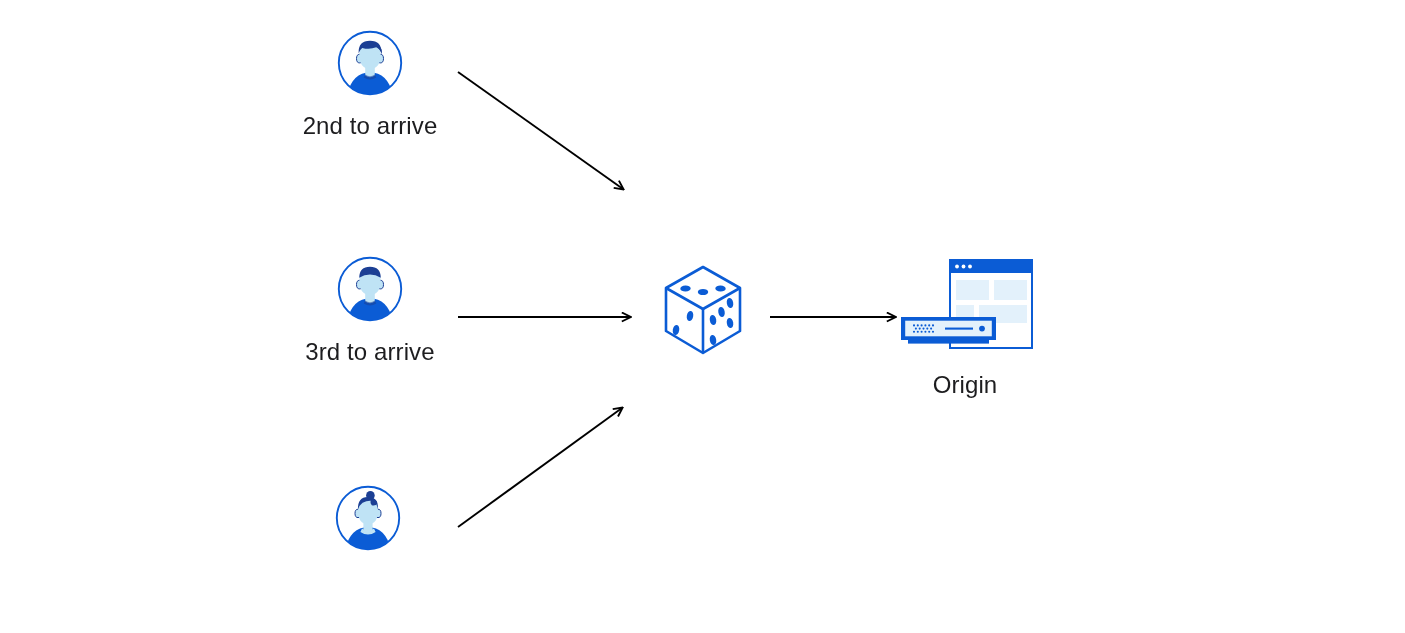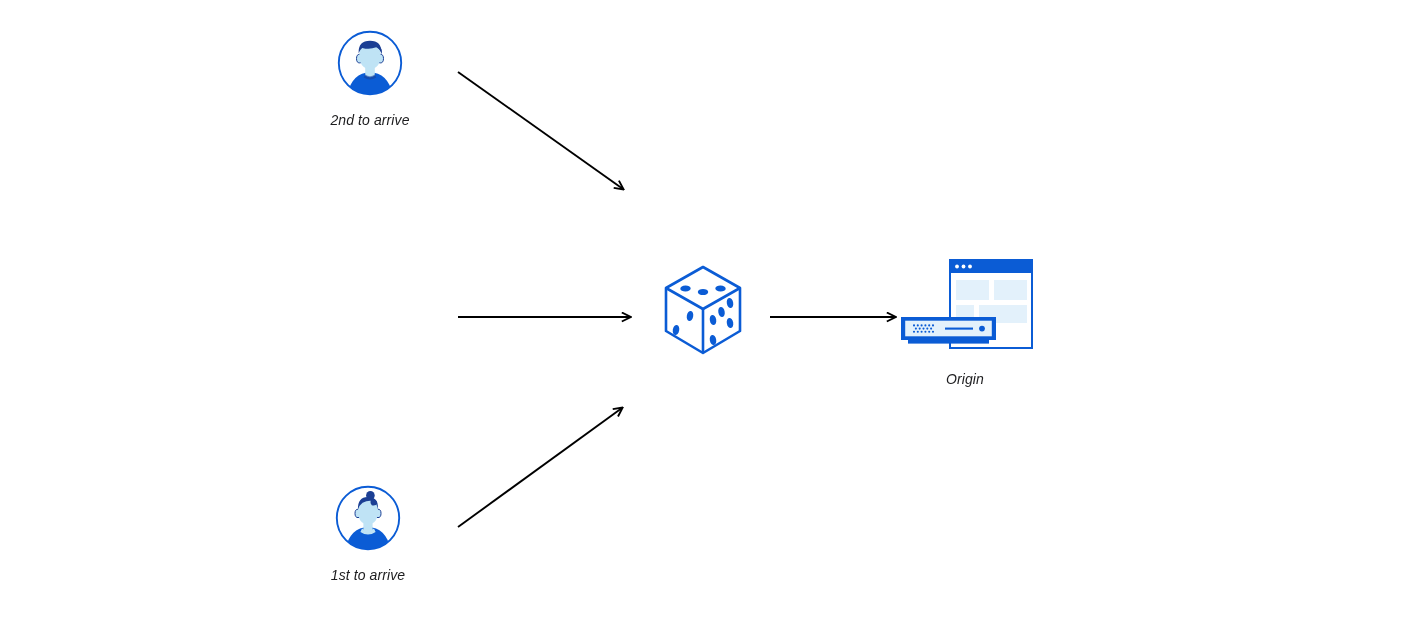--- a/index.html
+++ b/index.html
@@ -16,26 +16,25 @@
 
   .avatar-node{width:160px;}
   .avatar-ring{
     width:70px;height:70px;margin:0 auto;
     position:relative;
   }
   .avatar-ring svg{display:block;width:70px;height:70px;}
 
   .node-label{
     text-align:center;
-    font-size:14px;
+    font-size:24px;
     color:#1d1d1f;
     letter-spacing:.1px;
     white-space:nowrap;
     margin-top:14px;
-    font-style:italic;
   }
 
   
   .die-node{width:86px;height:94px;}
   .die-node svg{display:block;width:86px;height:94px;}
 
   
   .origin-node{width:180px;}
   .origin-art{position:relative;width:140px;height:102px;margin:0 auto;}
   .origin-art svg{display:block;width:140px;height:102px;}
@@ -78,20 +77,42 @@
           <path d="M24.4 27 q0 -13.6 10.6 -13.6 q10.6 0 10.6 13.6 q0 13.8 -10.6 13.8 q-10.6 0 -10.6 -13.8 Z" fill="#bfe3f5"></path>
           <path d="M23.6 25.2 q-0.4 -12.4 11.4 -12.4 q11.8 0 11.4 12.4 q-1.6 -4.4 -5.2 -5.9 q-6.6 2.6 -14 0.6 q-2.4 1.9 -3.6 5.3 Z" fill="#1c3f94"></path>
           <path d="M44.6 19 q3.1 1.6 2.1 8.2 q-0.6 -5.1 -3.3 -6.6 Z" fill="#1c3f94"></path>
           <path d="M30.2 46.6 q4.8 3.4 9.6 0 l1.4 2.8 q-6.2 4 -12.4 0 Z" fill="#1c3f94" opacity=".55"></path>
         </g>
       </svg>
     </div>
     <div class="node-label">2nd to arrive</div>
   </div>
 
+  <div class="node avatar-node" style="left:290px;top:254px;">
+    <div class="avatar-ring">
+      <svg viewBox="0 0 70 70">
+        <defs>
+            <clipPath id="clipB">
+              <circle cx="35" cy="35" r="31.2"></circle>
+            </clipPath>
+          </defs>
+        <circle cx="35" cy="35" r="31.2" fill="#ffffff" stroke="#0b5cd5" stroke-width="1.9"></circle>
+        <g clip-path="url(#clipB)">
+          <path d="M35 44.5 C23.5 44.5 14.5 52 12.5 68 L57.5 68 C55.5 52 46.5 44.5 35 44.5 Z" fill="#0b5cd5"></path>
+          <path d="M30.2 38 h9.6 v9.5 q-4.8 3.6 -9.6 0 Z" fill="#bfe3f5"></path>
+          <ellipse cx="24.6" cy="30.6" rx="3.1" ry="4.3" fill="#bfe3f5" stroke="#1c3f94" stroke-width="1"></ellipse>
+          <ellipse cx="45.4" cy="30.6" rx="3.1" ry="4.3" fill="#bfe3f5" stroke="#1c3f94" stroke-width="1"></ellipse>
+          <path d="M24.4 27 q0 -13.6 10.6 -13.6 q10.6 0 10.6 13.6 q0 13.8 -10.6 13.8 q-10.6 0 -10.6 -13.8 Z" fill="#bfe3f5"></path>
+          <path d="M24.2 23.8 q0.2 -11 10.8 -11 q10.6 0 10.8 11 q-5.2 -3.2 -10.8 -3.2 q-5.6 0 -10.8 3.2 Z" fill="#1c3f94"></path>
+          <path d="M30.2 46.6 q4.8 3.4 9.6 0 l1.4 2.8 q-6.2 4 -12.4 0 Z" fill="#1c3f94" opacity=".55"></path>
+        </g>
+      </svg>
+    </div>
+    <div class="node-label">3rd to arrive</div>
+  </div>
 
   <div class="node avatar-node" style="left:288px;top:483px;">
     <div class="avatar-ring">
       <svg viewBox="0 0 70 70">
         <defs>
             <clipPath id="clipC">
               <circle cx="35" cy="35" r="31.2"></circle>
             </clipPath>
           </defs>
         <circle cx="35" cy="35" r="31.2" fill="#ffffff" stroke="#0b5cd5" stroke-width="1.9"></circle>
@@ -101,21 +122,20 @@
           <path d="M29 45.6 q6 4.4 12 0 l1.6 3.4 q-7.6 5.2 -15.2 0 Z" fill="#bfe3f5"></path>
           <ellipse cx="25.0" cy="30.4" rx="3" ry="4.2" fill="#bfe3f5" stroke="#1c3f94" stroke-width="1"></ellipse>
           <ellipse cx="45.0" cy="30.4" rx="3" ry="4.2" fill="#bfe3f5" stroke="#1c3f94" stroke-width="1"></ellipse>
           <path d="M25 27.4 q0 -13.4 10 -13.4 q10 0 10 13.4 q0 13.6 -10 13.6 q-10 0 -10 -13.6 Z" fill="#bfe3f5"></path>
           <path d="M25 26.6 q-0.6 -12.6 10 -12.6 q10.6 0 10 12.6 q-1.2 -6.6 -4.6 -8.4 q-5.4 -1.2 -10.8 1.6 q-3.2 2.2 -4.6 6.8 Z" fill="#1c3f94"></path>
           <path d="M39.4 15.2 q4.4 1.2 5 5 q-1.8 3 -5.6 2 q-3 -3.6 0.6 -7 Z" fill="#1c3f94"></path>
           <circle cx="37.4" cy="12.4" r="4.3" fill="#1c3f94"></circle>
         </g>
       </svg>
     </div>
-    <div class="node-label">1st to arrive</div>
   </div>
 
   <div class="node die-node" style="left:660px;top:263px;">
     <svg viewBox="0 0 86 94">
       <g fill="none" stroke="#0b5cd5" stroke-width="2.6" stroke-linejoin="round">
         <path d="M43 4 L80 25 L80 68 L43 90 L6 68 L6 25 Z"></path>
         <path d="M6 25 L43 46 L80 25"></path>
         <path d="M43 46 L43 90"></path>
       </g>
 

